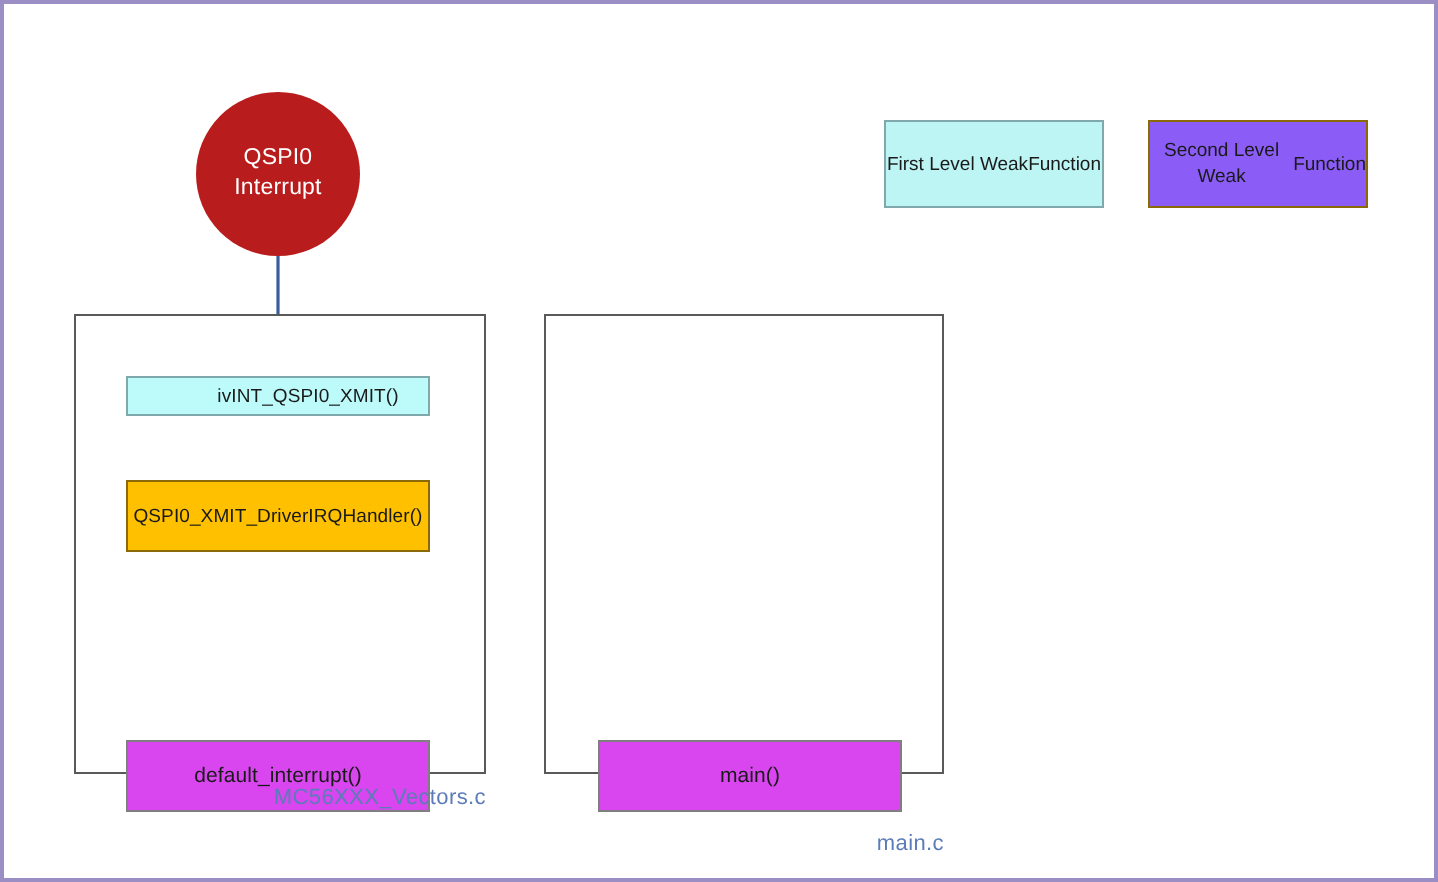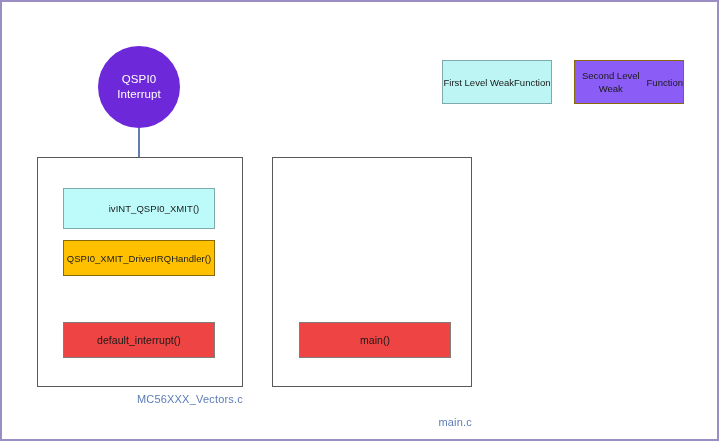--- a/index.html
+++ b/index.html
@@ -21,21 +21,21 @@
   }
 
   
   .circle-node {
     position: absolute;
     left: 96px;
     top: 44px;
     width: 82px;
     height: 82px;
     border-radius: 50%;
-    background: #6d28d9;
+    background: #b91c1c;
     color: #ffffff;
     display: flex;
     flex-direction: column;
     align-items: center;
     justify-content: center;
     font-size: 11.5px;
     line-height: 15px;
     text-align: center;
     letter-spacing: 0.1px;
   }
@@ -101,29 +101,30 @@
   }
   .fn-box.level1 {
     background: #bdfbfb;
     border: 1px solid #7fa9ab;
   }
   .fn-box.level2 {
     background: #ffc000;
     border: 1px solid #8a6a08;
   }
   .fn-box.plain {
-    background: #ef4444;
+    background: #d946ef;
     border: 1px solid #7f7f7f;
     font-size: 10.5px;
+    margin-top: 48px;
   }
   #box-ivint {
     left: 61px;
     top: 186px;
     width: 152px;
-    height: 41px;
+    height: 20px;
     padding-left: 30px;
   }
   #box-driver-irq {
     left: 61px;
     top: 238px;
     width: 152px;
     height: 36px;
   }
   #box-default-int {
     left: 61px;

